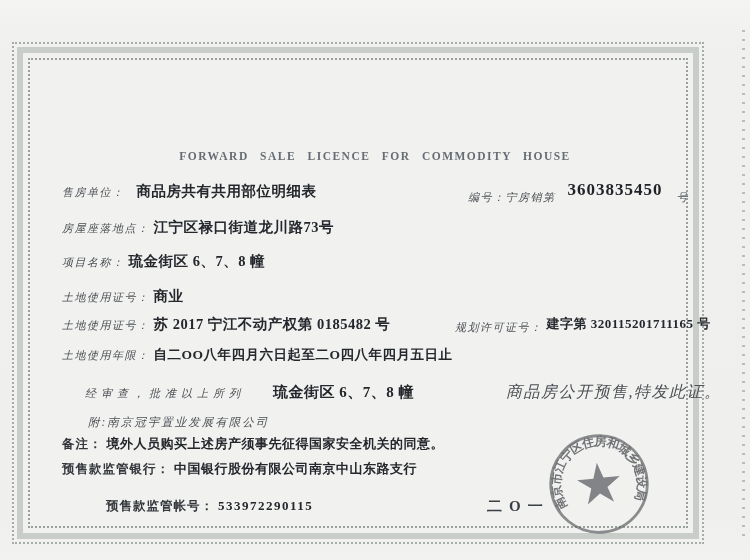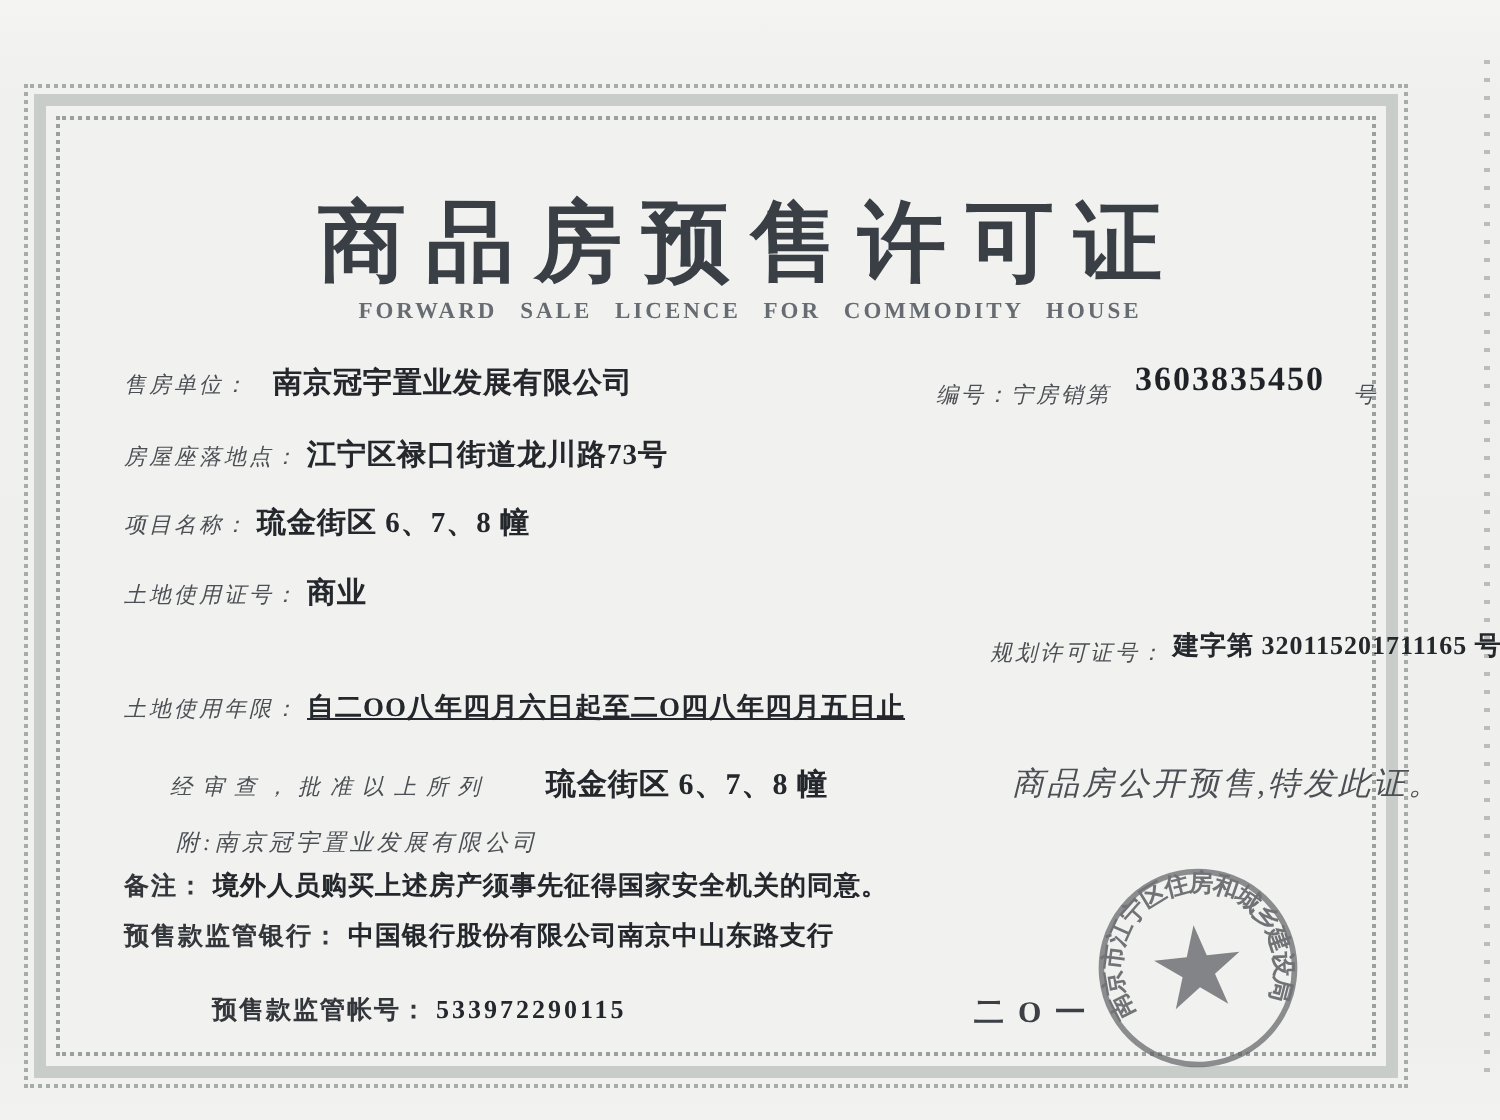--- a/index.html
+++ b/index.html
@@ -69,26 +69,25 @@
 <div class="page">
 
   <div class="frame-outer">
     <div class="frame-band">
       <div class="frame-inner"></div>
     </div>
   </div>
 
   <div class="edge-dots"></div>
 
-  <div class="title">商品房预售许可证</div>
   <div class="subtitle">FORWARD SALE LICENCE FOR COMMODITY HOUSE</div>
 
   <div class="row" style="left:62px;top:182px;">
     <span class="lbl">售房单位：</span>
-    <span class="val" style="margin-left:8px;">南京冠宇置业发展有限公司</span>
+    <span class="val" style="margin-left:8px;">商品房共有共用部位明细表</span>
   </div>
   <div class="row" style="left:468px;top:186px;">
     <span class="lbl">编号：宁房销第</span>
     <span class="serial-num">3603835450</span>
     <span class="lbl">号</span>
   </div>
 
   <div class="row" style="left:62px;top:218px;">
     <span class="lbl">房屋座落地点：</span>
     <span class="val">江宁区禄口街道龙川路73号</span>
@@ -97,28 +96,32 @@
   <div class="row" style="left:62px;top:252px;">
     <span class="lbl">项目名称：</span>
     <span class="val">琉金街区 6、7、8 幢</span>
   </div>
 
   <div class="row" style="left:62px;top:287px;">
     <span class="lbl">土地使用证号：</span>
     <span class="val">商业</span>
   </div>
 
-  <div class="row" style="left:455px;top:317px;margin-left:40px;">
+  <div class="row" style="left:62px;top:315px;">
+    <span class="lbl">土地使用证号：</span>
+    <span class="val">苏 2017 宁江不动产权第 0185482 号</span>
+  </div>
+  <div class="row" style="left:455px;top:317px;">
     <span class="lbl">规划许可证号：</span>
     <span class="val" style="font-size:13px;position:relative;top:-3px;">建字第 320115201711165 号</span>
   </div>
 
   <div class="row" style="left:62px;top:345px;">
     <span class="lbl">土地使用年限：</span>
-    <span class="val" style="font-size:13.5px;text-decoration:underline;">自二OO八年四月六日起至二O四八年四月五日止</span>
+    <span class="val" style="font-size:13.5px;">自二OO八年四月六日起至二O四八年四月五日止</span>
   </div>
 
   <div class="row" style="left:85px;top:382px;">
     <span class="lbl spaced">经审查，批准以上所列</span>
     <span class="val" style="margin:0 28px 0 24px;font-size:15px;">琉金街区 6、7、8 幢</span>
     <span class="lbl" style="font-size:16px;margin-left:60px;">商品房公开预售,特发此证。</span>
   </div>
 
   <div class="row attach" style="left:88px;top:412px;">
     <span class="lbl">附:南京冠宇置业发展有限公司</span>

